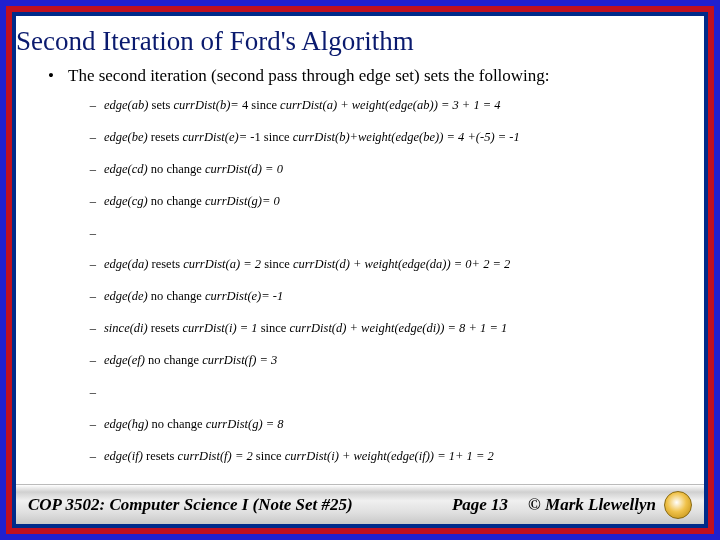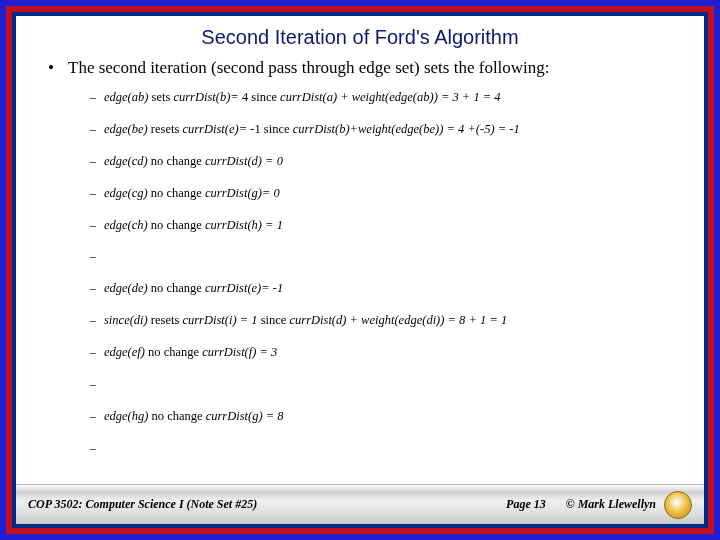--- a/index.html
+++ b/index.html
@@ -29,24 +29,23 @@
     padding: 4px;
   }
   .content {
     width: 100%;
     height: 100%;
     background: #fff;
     display: flex;
     flex-direction: column;
   }
   .title {
-    font-family: Liberation Sans, sans-serif;
-    font-size: 20px;
+    font-family: Liberation Serif, serif;
+    font-size: 27px;
     color: #0a1a6e;
-    text-align: center;
     padding: 10px 0 8px;
   }
   .body {
     flex: 1;
     padding: 0 20px 0 28px;
     color: #000;
   }
   .main-bullet {
     font-size: 17px;
     line-height: 1.3;
@@ -76,21 +75,21 @@
   }
   .sub em { font-style: italic; }
   .footer {
     height: 40px;
     background: linear-gradient(to bottom, #fff 0%, #d0d0d0 18%, #f0f0f0 40%, #e0e0e0 70%, #c8c8c8 100%);
     border-top: 1px solid #bbb;
     display: flex;
     align-items: center;
     justify-content: space-between;
     padding: 0 12px;
-    font-size: 12px;
+    font-size: 17px;
     font-weight: bold;
     font-style: italic;
     color: #000;
   }
   .footer .seal {
     width: 28px;
     height: 28px;
     border-radius: 50%;
     background: radial-gradient(circle at 45% 40%, #fff 0%, #f0c24a 45%, #b8860b 100%);
     border: 1px solid #8a6a10;
@@ -128,24 +127,24 @@
               <div class="sub">
                 <div class="dash">–</div>
                 <div><em>edge(cd)</em> no change <em>currDist(d) = 0</em></div>
               </div>
               <div class="sub">
                 <div class="dash">–</div>
                 <div><em>edge(cg)</em> no change <em>currDist(g)= 0</em></div>
               </div>
               <div class="sub">
                 <div class="dash">–</div>
-                <div><em>edge(ch)</em> no change <em>currDist(h) = 1</em></div>
               </div>
               <div class="sub">
                 <div class="dash">–</div>
+                <div><em>edge(da)</em> resets <em>currDist(a) = 2</em> since <em>currDist(d) + weight(edge(da)) = 0+ 2 = 2</em></div>
               </div>
               <div class="sub">
                 <div class="dash">–</div>
                 <div><em>edge(de)</em> no change <em>currDist(e)= -1</em></div>
               </div>
               <div class="sub">
                 <div class="dash">–</div>
                 <div><em>since(di)</em> resets <em>currDist(i) = 1</em> since <em>currDist(d) + weight(edge(di)) = 8 + 1 = 1</em></div>
               </div>
               <div class="sub">
@@ -154,20 +153,21 @@
               </div>
               <div class="sub">
                 <div class="dash">–</div>
               </div>
               <div class="sub">
                 <div class="dash">–</div>
                 <div><em>edge(hg)</em> no change <em>currDist(g) = 8</em></div>
               </div>
               <div class="sub">
                 <div class="dash">–</div>
+                <div><em>edge(if)</em> resets <em>currDist(f) = 2</em> since <em>currDist(i) + weight(edge(if)) = 1+ 1 = 2</em></div>
               </div>
             </div>
         </div>
 
         <div class="footer">
           <div class="left">COP 3502: Computer Science I  (Note Set #25)</div>
           <div class="mid-f">Page 13</div>
           <div class="right">
             <span>© Mark Llewellyn</span>
             <span class="seal"></span>

